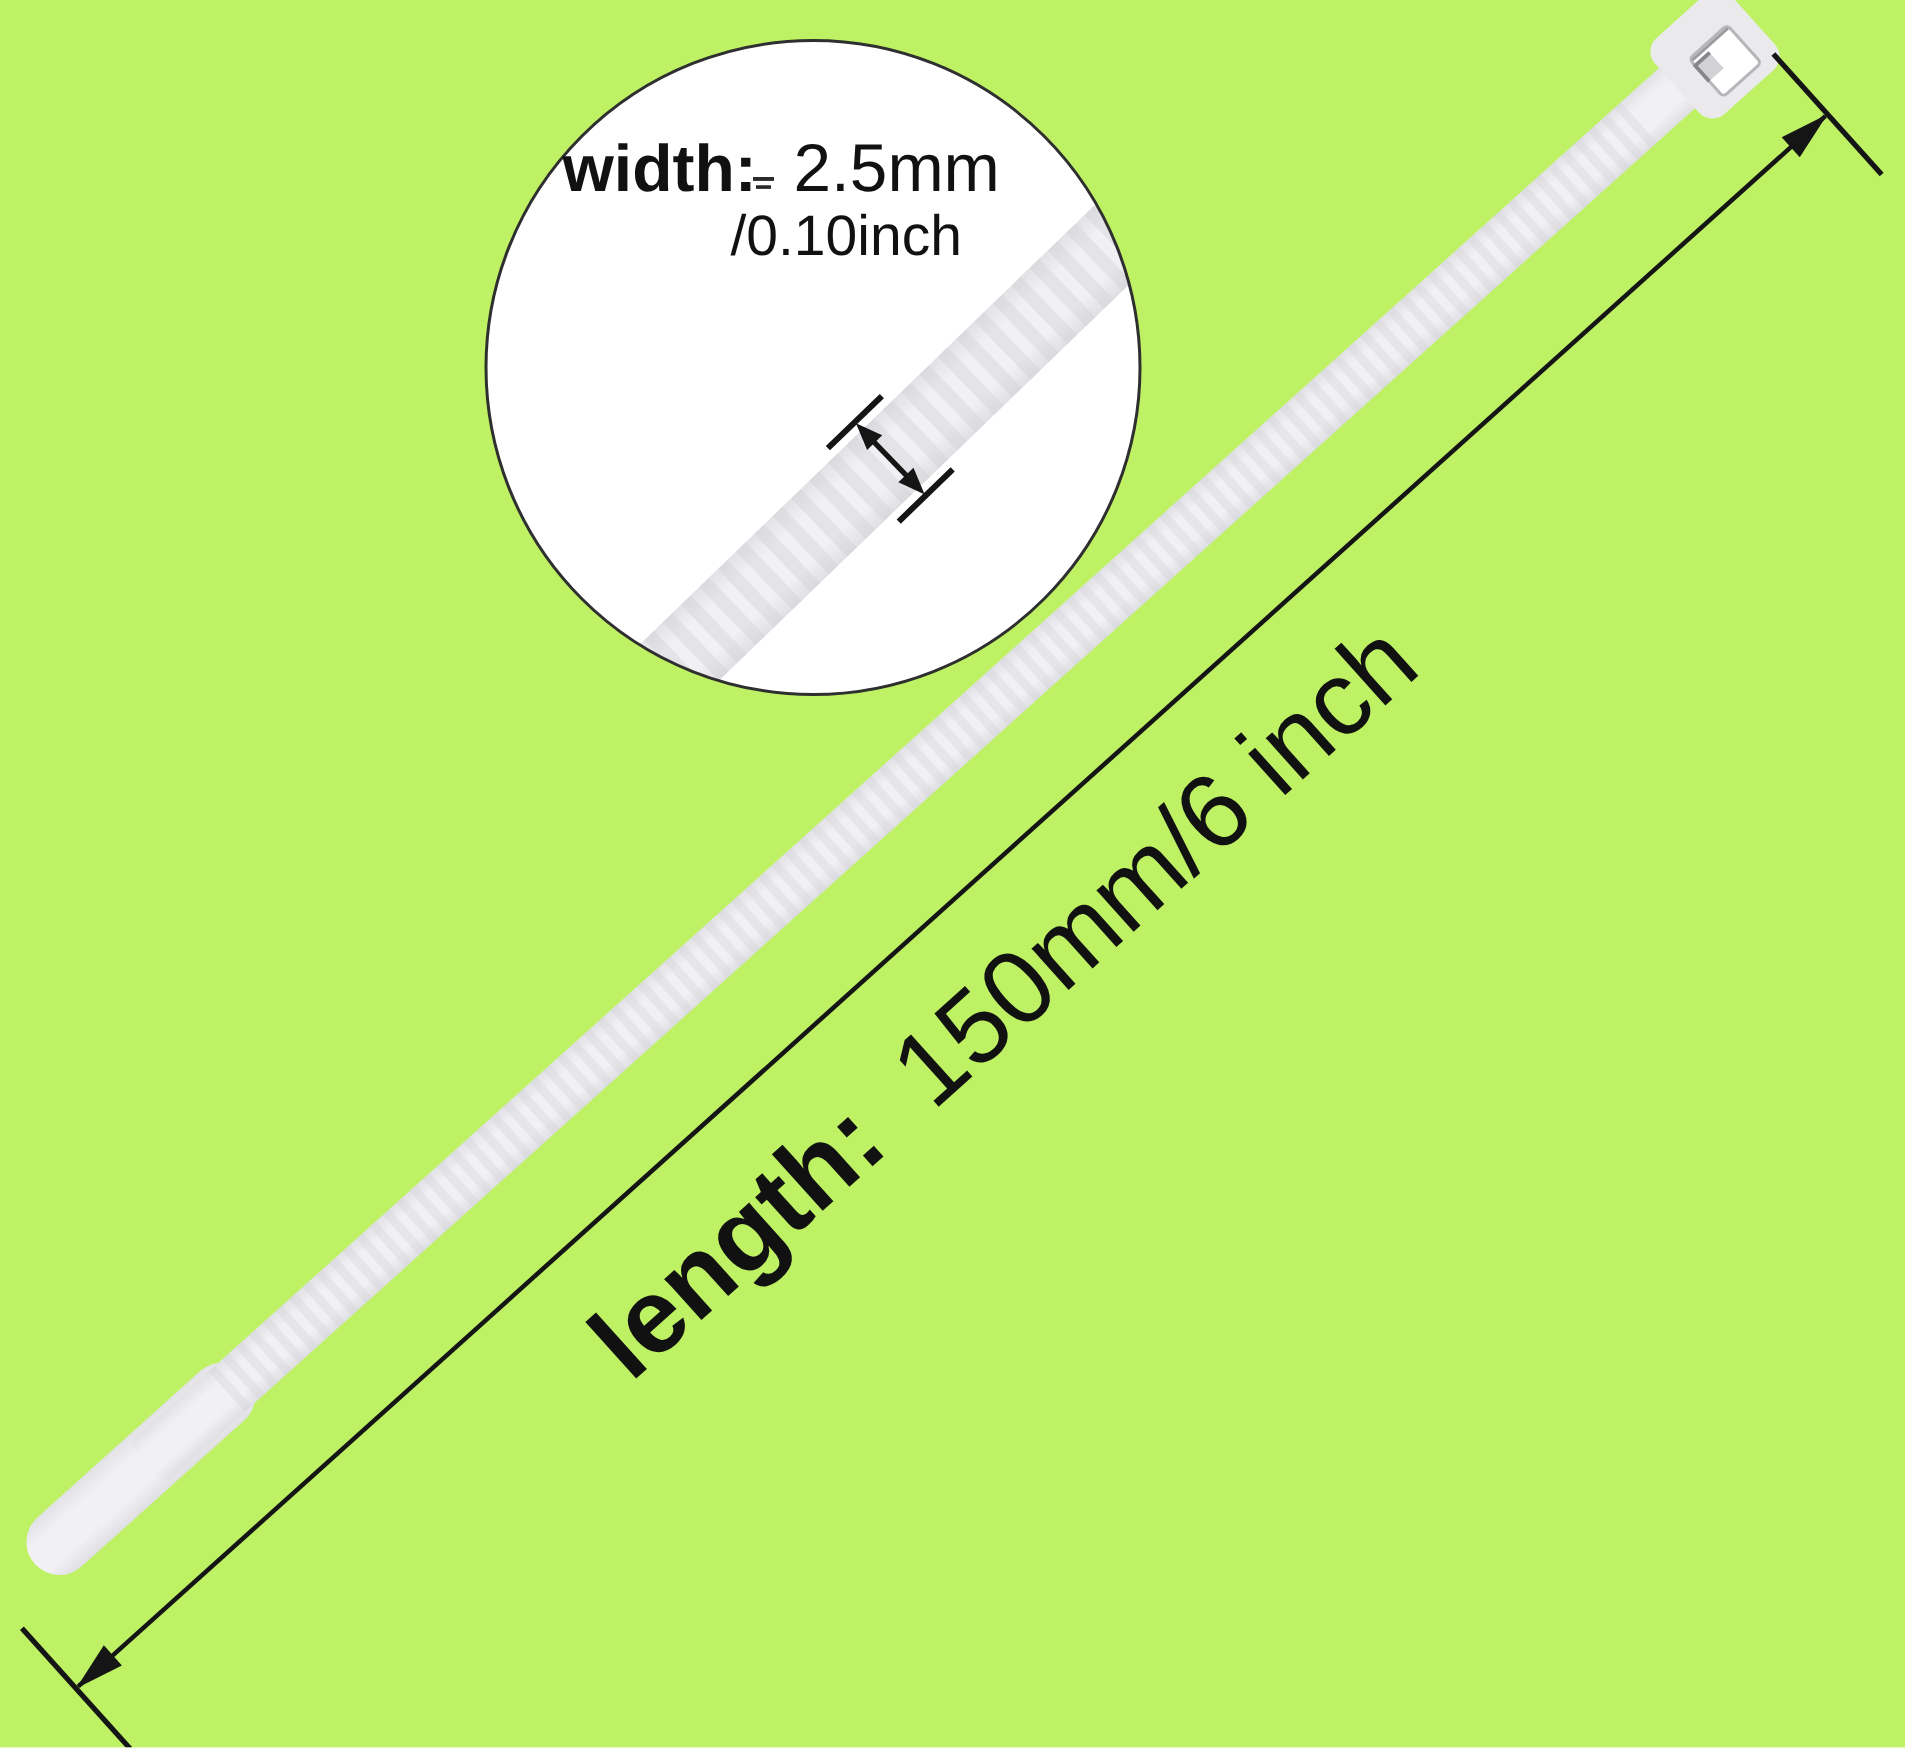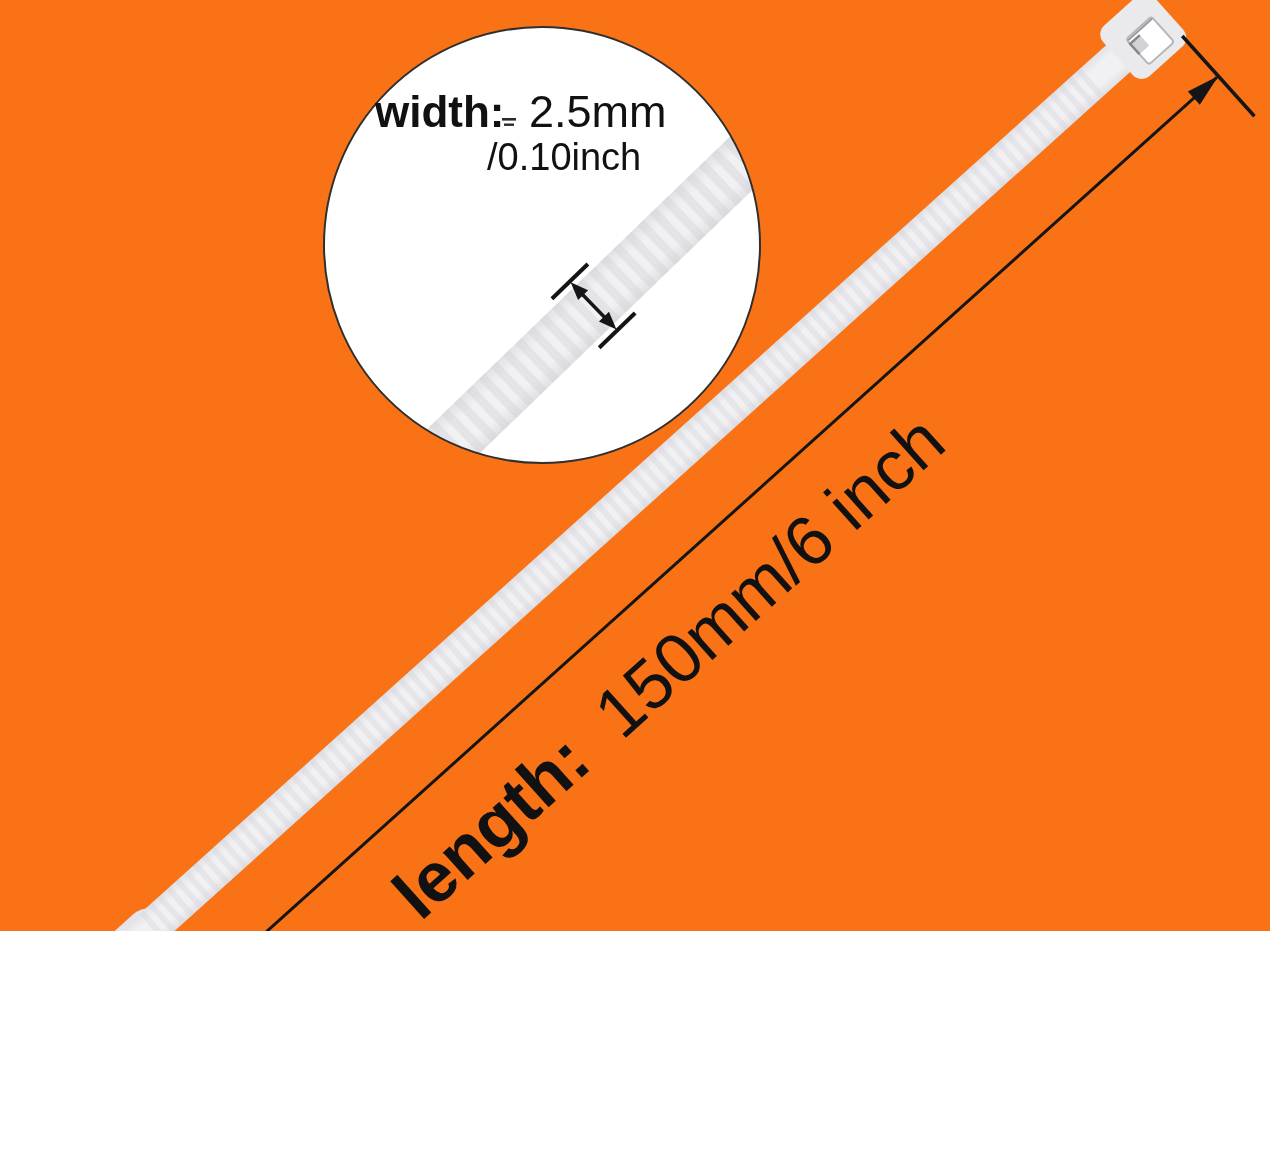--- a/index.html
+++ b/index.html
@@ -3,22 +3,22 @@
 <meta charset="utf-8">
 <style>
   html, body {
     margin: 0;
     padding: 0;
     background: #ffffff;
   }
   #stage {
     position: relative;
     width: 1270px;
-    height: 931px;
-    background: #f97316;
+    height: 1165px;
+    background: #bef264;
     overflow: hidden;
     font-family: "Liberation Sans", sans-serif;
   }
   svg text {
     fill: #111111;
     font-family: "Liberation Sans", sans-serif;
   }
 </style>
 </head>
 <body>

